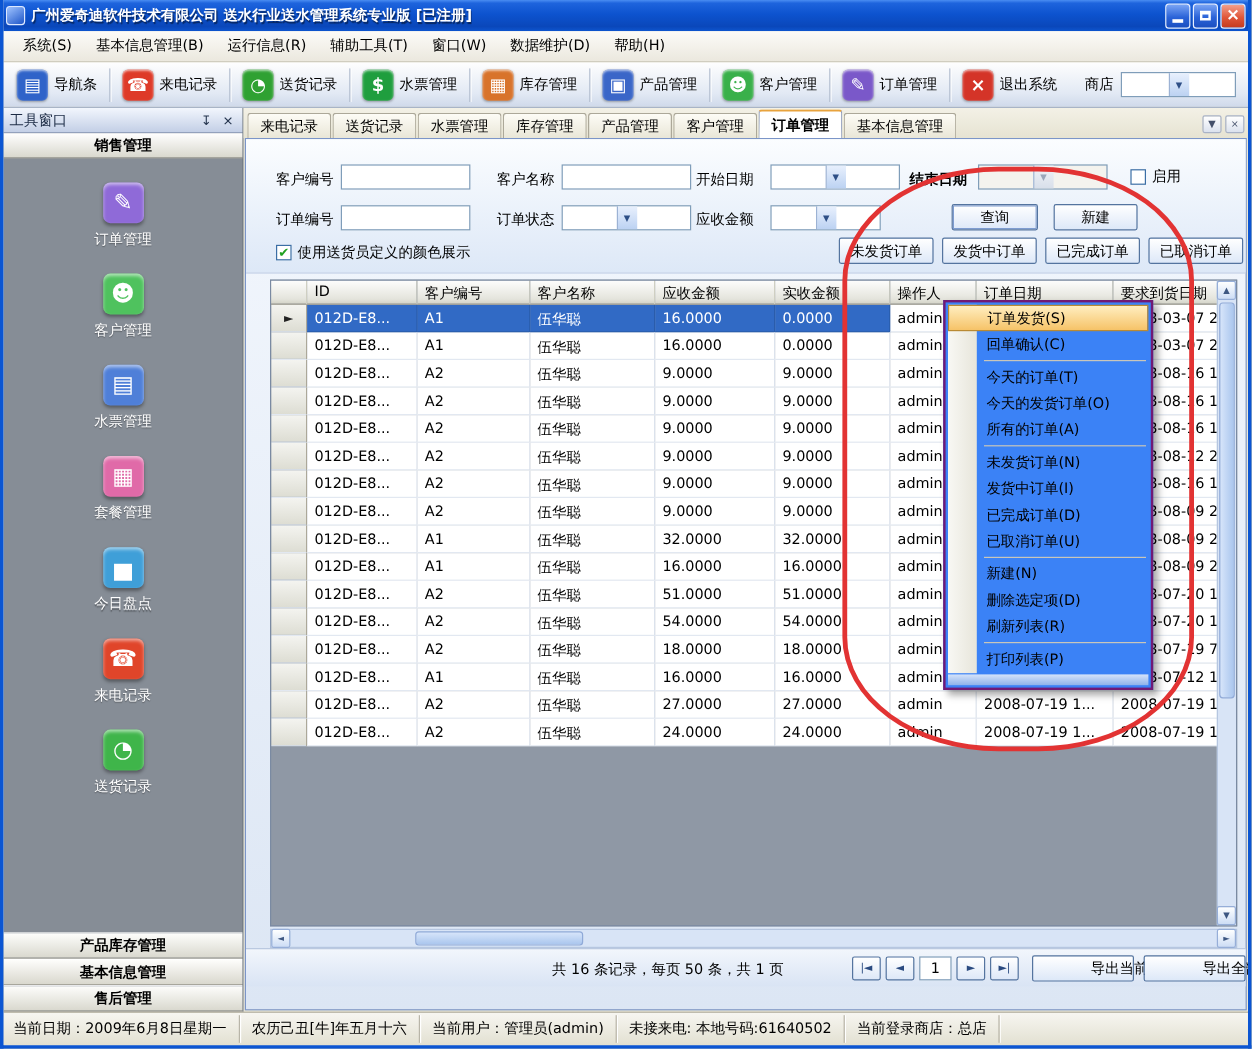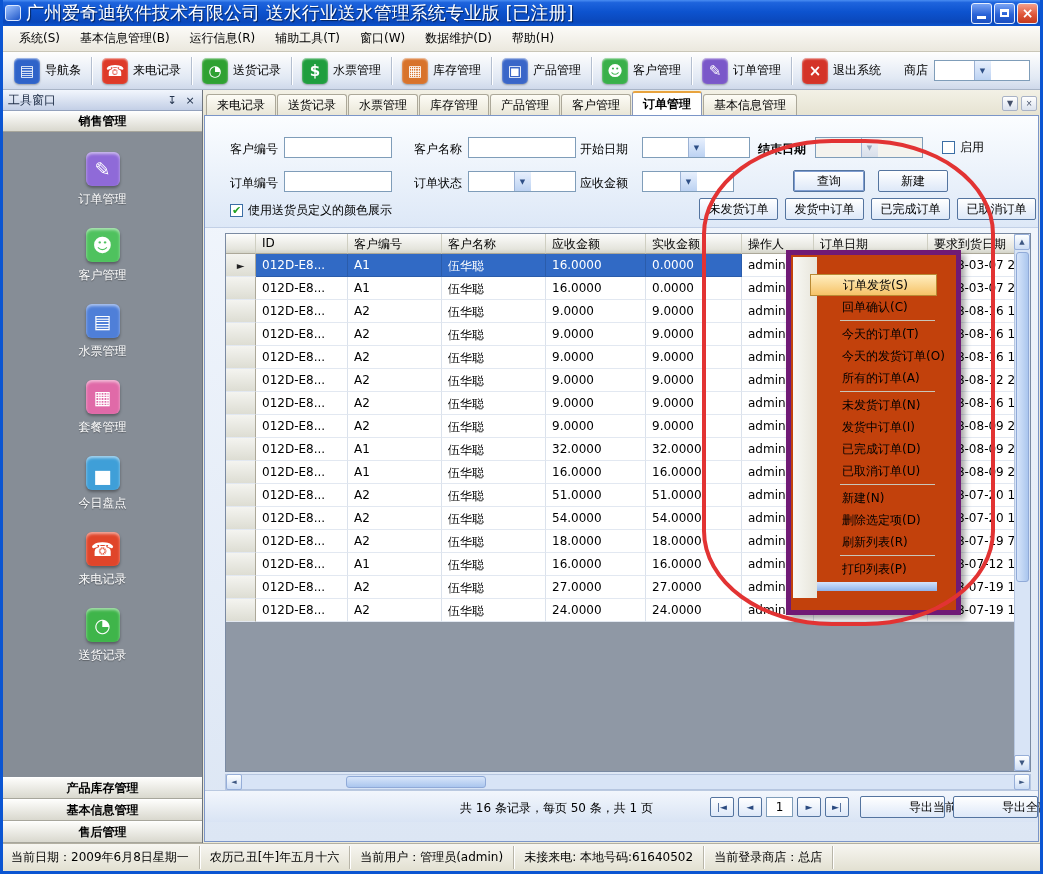--- a/index.html
+++ b/index.html
@@ -5,21 +5,21 @@
   *{margin:0;padding:0;box-sizing:border-box;}
   body{font-family:"DejaVu Sans","Liberation Sans",sans-serif;font-size:12px;color:#000;background:#3a6ea5;}
   button{font:inherit;cursor:default;}
   input{font:inherit;}
   .window{position:relative;width:1043px;height:874px;background:#ece9d8;overflow:hidden;
     border-left:3px solid #0b55d2;border-right:3px solid #0b55d2;border-bottom:3px solid #0b55d2;}
   
   .titlebar{position:absolute;top:0;left:-3px;width:1043px;height:26px;display:flex;align-items:center;gap:5px;padding:0 5px;
     background:linear-gradient(180deg,#4a8df2 0%,#1e64dd 10%,#0d53cf 45%,#0a47ba 85%,#0d55cf 100%);color:#fff;}
   .app-icon{width:16px;height:16px;border-radius:3px;background:linear-gradient(145deg,#9fc3ff,#1e56c8);border:1px solid #dce8ff;flex:none;}
-  .title-text{font-weight:normal;font-size:18px;text-shadow:1px 1px 1px rgba(0,0,0,.55);white-space:nowrap;overflow:hidden;}
+  .title-text{font-weight:bold;font-size:12px;text-shadow:1px 1px 1px rgba(0,0,0,.55);white-space:nowrap;overflow:hidden;}
   .win-btns{margin-left:auto;display:flex;gap:2px;}
   .win-btn{width:21px;height:21px;border-radius:3px;border:1px solid #e7efff;display:flex;align-items:center;justify-content:center;
     background:linear-gradient(180deg,#7aa4f4,#2a63d8 55%,#1b4fc0);color:#fff;font-weight:bold;}
   .win-btn.close{background:linear-gradient(180deg,#f3a08c,#e0573a 55%,#c43a1e);}
   .glyph-min{width:9px;height:3px;background:#fff;margin-top:9px;}
   .glyph-max{width:9px;height:8px;border:2px solid #fff;border-top-width:3px;}
   .glyph-x{font-size:14px;line-height:1;}
   
   .menubar{position:absolute;top:26px;left:0;right:0;height:26px;background:linear-gradient(#fcfbf8,#ebe8de);
     border-bottom:1px solid #c9c6b8;display:flex;align-items:center;padding-left:6px;}
@@ -111,22 +111,22 @@
   .pager-summary{position:absolute;left:255px;top:9px;white-space:nowrap;}
   .pg-btn{position:absolute;top:6px;width:24px;height:20px;font-size:9px;color:#2a4a80;
     background:linear-gradient(#ffffff,#dde8f8);border:1px solid #54749f;border-radius:2px;padding:0;}
   .pg-input{position:absolute;top:6px;width:27px;height:20px;border:1px solid #7f9db9;text-align:center;padding:0;}
   .export-btn{position:absolute;top:5px;width:85px;padding-left:48px;}
   
   .statusbar{position:absolute;left:0;right:0;bottom:0;height:28px;display:flex;align-items:center;padding:0 8px;
     background:linear-gradient(#f7f6f1,#e2e0d1);border-top:1px solid #b3b0a2;}
   .status-seg{white-space:nowrap;padding:3px 10px 3px 0;margin-right:10px;border-right:1px solid #b8b5a8;box-shadow:1px 0 0 #fff;}
   
-  .context-menu{position:absolute;left:783px;top:250px;width:175px;background:#c2410c;border:5px solid #701a75;
-    box-shadow:4px 4px 6px rgba(0,0,0,.35);padding:19px;z-index:50;}
+  .context-menu{position:absolute;left:783px;top:250px;width:175px;background:#3b82f6;border:2px solid #701a75;
+    box-shadow:4px 4px 6px rgba(0,0,0,.35);padding:2px;z-index:50;}
   .cm-strip{position:absolute;left:2px;top:2px;bottom:12px;width:24px;background:linear-gradient(to right,#f8f8f4,#e7e5da);}
   .cm-items{position:relative;}
   .cm-item{position:relative;height:22px;line-height:22px;padding-left:32px;white-space:nowrap;}
   .cm-item.hl{background:linear-gradient(#ffeec0,#f6c368);border:1px solid #b98a34;line-height:20px;}
   .cm-sep{height:1px;background:#c9c6ba;margin:2px 2px 2px 30px;}
   .cm-footer{height:9px;margin-top:2px;background:linear-gradient(#d5e3fa,#8fb3ea);}
   
   .annotation{position:absolute;left:699px;top:139px;width:293px;height:487px;border:4px solid #e23333;
     border-radius:130px / 95px;z-index:60;pointer-events:none;}
 </style>

